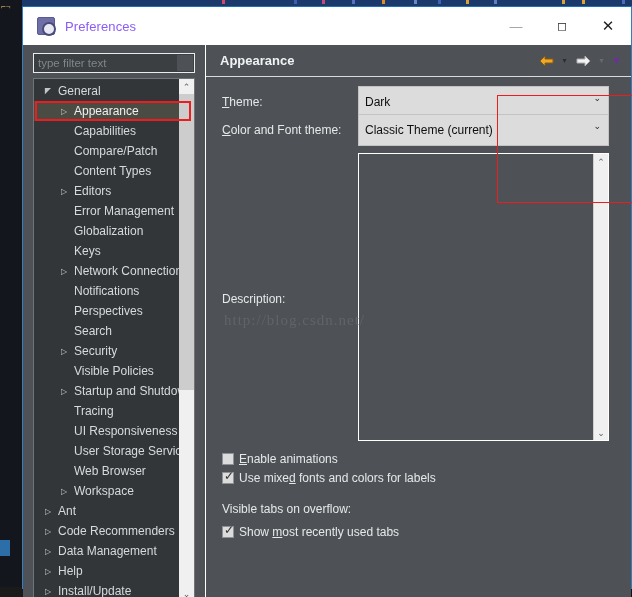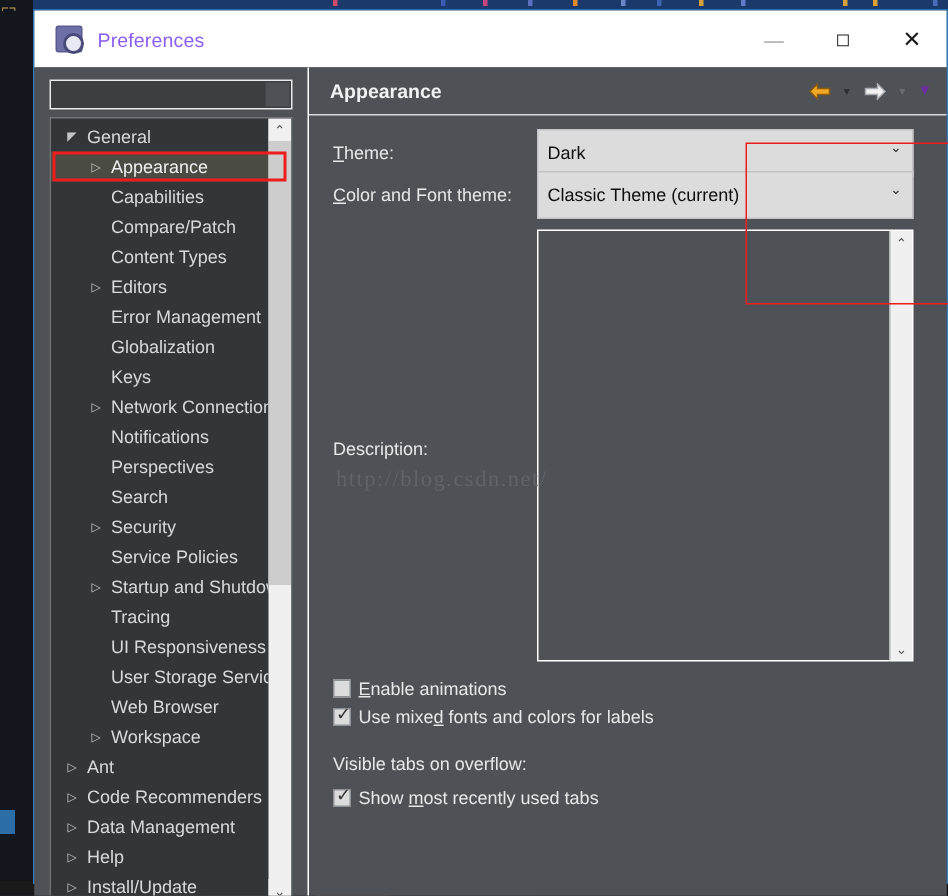--- a/index.html
+++ b/index.html
@@ -327,20 +327,21 @@
       <div class="win-btn" id="btn-minimize">—</div>
       <div class="win-btn" id="btn-maximize">◻</div>
       <div class="win-btn" id="btn-close">✕</div>
     </div>
   </div>
 
   <div id="dialog-body">
 
     <div id="left-col">
       <div id="filter-wrap">
+        <input id="filter-input" type="text" placeholder="type filter text" style="">
         <div id="filter-clear"></div>
       </div>
 
       <div id="tree-outer">
         <div id="tree-area">
           <div id="tree-list">
               <div class="tree-row" style="padding-left: 6px;">
                 <span class="twisty open" style="transform: rotate(180deg);">◢</span>
                 <span class="row-label">General</span>
               </div>
@@ -391,21 +392,21 @@
               <div class="tree-row" style="padding-left: 22px;">
                 <span class="twisty none"></span>
                 <span class="row-label">Search</span>
               </div>
               <div class="tree-row" style="padding-left: 22px;">
                 <span class="twisty ">▷</span>
                 <span class="row-label">Security</span>
               </div>
               <div class="tree-row" style="padding-left: 22px;">
                 <span class="twisty none"></span>
-                <span class="row-label">Service Policies</span>
+                <span class="row-label">Visible Policies</span>
               </div>
               <div class="tree-row" style="padding-left: 22px;">
                 <span class="twisty ">▷</span>
                 <span class="row-label">Startup and Shutdown</span>
               </div>
               <div class="tree-row" style="padding-left: 22px;">
                 <span class="twisty none"></span>
                 <span class="row-label">Tracing</span>
               </div>
               <div class="tree-row" style="padding-left: 22px;">

